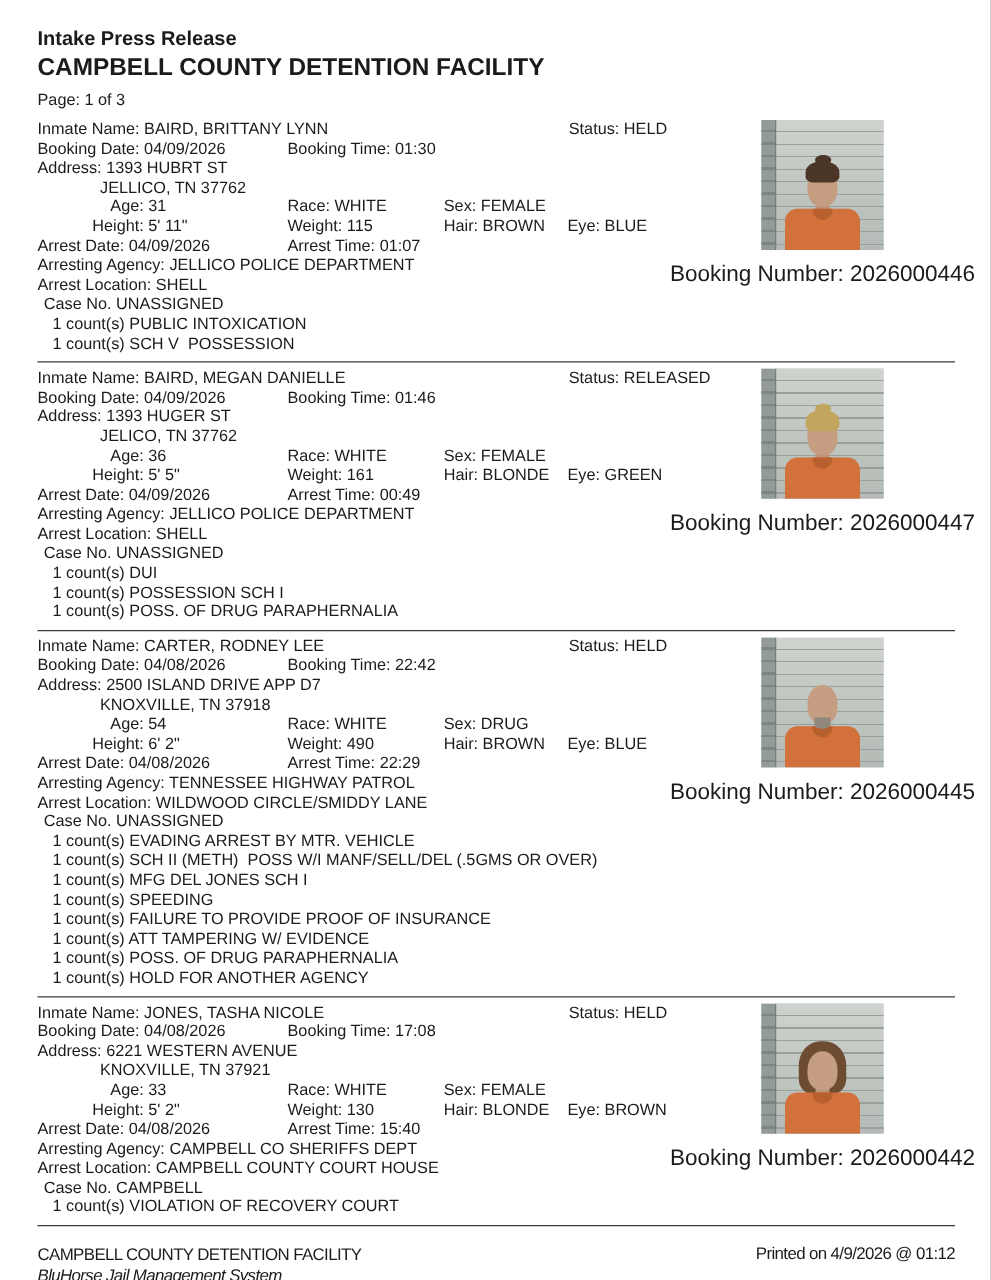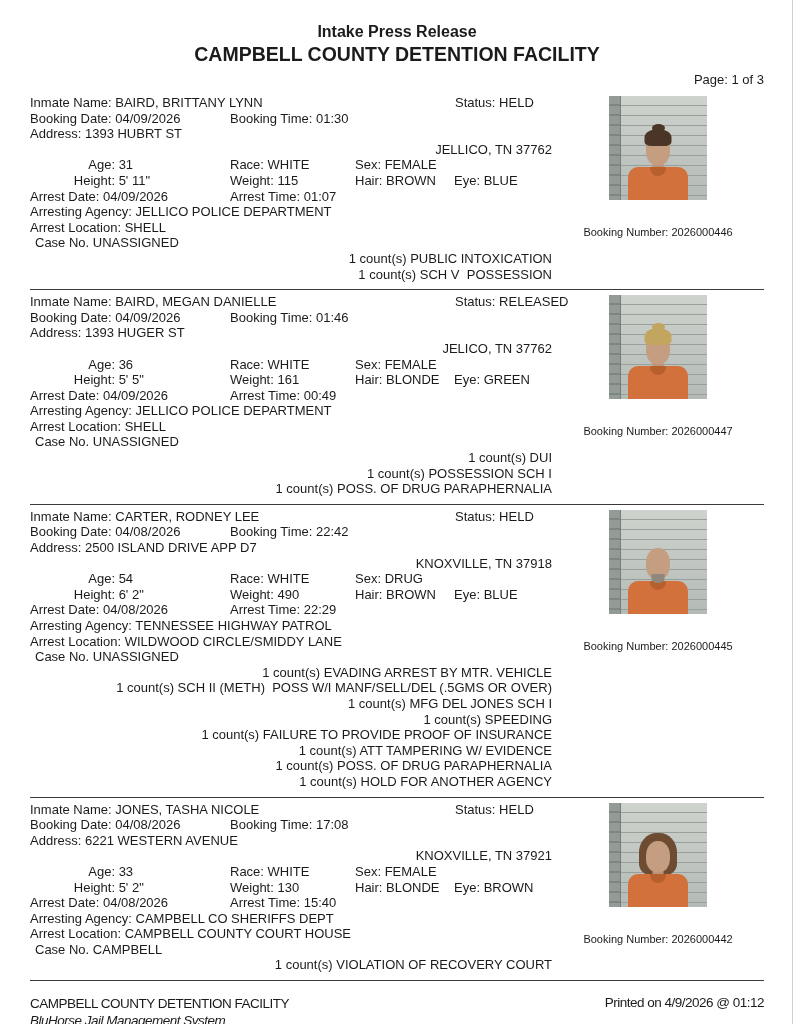--- a/index.html
+++ b/index.html
@@ -7,37 +7,37 @@
     position:relative;
     width:793px;height:1024px;
     background:#ffffff;
     font-family:"Liberation Sans", sans-serif;
     color:#1b1b1b;
     box-sizing:border-box;
     padding:22px 28px 0 30px;
     border-right:1px solid #cfcfcf;
     overflow:hidden;
   }
-  .doc-header{text-align:center;}
+  .doc-header{}
   .title1{font-size:16px;font-weight:bold;line-height:20px;}
   .title2{font-size:19.5px;font-weight:bold;line-height:24px;}
-  .page-label{text-align:right;font-size:13px;margin-top:6px;margin-bottom:4px;}
+  .page-label{text-align:left;font-size:13px;margin-top:6px;margin-bottom:4px;}
   .rec{display:flex;border-bottom:1px solid #3c3c3c;padding:4px 0 7px;}
   .rec-left{flex:1;position:relative;font-size:13px;line-height:15.6px;}
   .line{position:relative;height:15.6px;white-space:pre;}
   .abs{position:absolute;top:0;}
   .c1{left:0;}
   .c2{left:200px;}
   .c3{left:325px;}
   .c4{left:424px;}
   .status-col{left:425px;}
-  .addr2{padding-left:50px;text-align:right;}
+  .addr2{padding-left:50px;}
   .phys-label{display:inline-block;width:85px;text-align:right;}
   .case-line{padding-left:5px;}
-  .charge{padding-left:12px;text-align:right;}
+  .charge{padding-left:12px;}
   .rec-right{width:212px;display:flex;flex-direction:column;align-items:center;padding-top:1px;}
   
   .mug{
     position:relative;width:98px;height:104px;overflow:hidden;
     background-image:
       repeating-linear-gradient(to bottom, transparent 0 9px, #99a09b 9px 10px),
       linear-gradient(#ced3ce,#b4bab5);
   }
   .mug::before{
     content:'';position:absolute;left:0;top:0;width:11px;height:100%;
@@ -47,21 +47,21 @@
   .person{position:absolute;left:50%;bottom:0;width:70px;height:80px;transform:translateX(-50%);}
   .suit{position:absolute;bottom:0;left:50%;transform:translateX(-50%);width:60px;height:33px;background:#d2713b;border-radius:10px 10px 0 0;z-index:3;}
   .suit::after{content:'';position:absolute;left:50%;top:0;transform:translateX(-50%);width:16px;height:9px;background:#b85f2e;border-radius:0 0 8px 8px;}
   .neck{position:absolute;bottom:30px;left:50%;transform:translateX(-50%);width:11px;height:9px;background:#bd9479;z-index:2;}
   .head{position:absolute;bottom:35px;left:50%;transform:translateX(-50%);width:24px;height:31px;background:#c59d80;border-radius:48% 48% 42% 42%;z-index:4;}
   .hair{position:absolute;bottom:54px;left:50%;transform:translateX(-50%);width:27px;height:17px;background:var(--hair,#4a3527);border-radius:50% 50% 25% 25%;z-index:5;}
   .beard{display:none;}
   .v-bald .beard{display:block;position:absolute;bottom:31px;left:50%;transform:translateX(-50%);width:13px;height:9px;background:#90887c;border-radius:0 0 45% 45%;z-index:6;}
   .v-long .hair{bottom:32px;height:42px;width:38px;border-radius:46% 46% 28% 28%;z-index:2;}
   .v-updo .hair::after{content:'';position:absolute;top:-5px;left:50%;transform:translateX(-50%);width:13px;height:8px;background:var(--hair,#4a3527);border-radius:50%;}
-  .booking-num{margin-top:26px;font-size:11px;white-space:nowrap;}
+  .booking-num{margin-top:9px;font-size:18px;white-space:nowrap;}
   
   .doc-footer{display:flex;justify-content:space-between;margin-top:14px;}
   .footer-left{font-size:13.5px;line-height:17px;letter-spacing:-0.5px;}
   .footer-facility{font-weight:normal;}
   .footer-system{font-style:italic;}
   .footer-right{text-align:right;}
   .printed-on{font-size:13.5px;letter-spacing:-0.5px;}
   .rpt-name{font-size:8px;color:#5a5a5a;margin-top:19px;}
 </style>
 </head>

